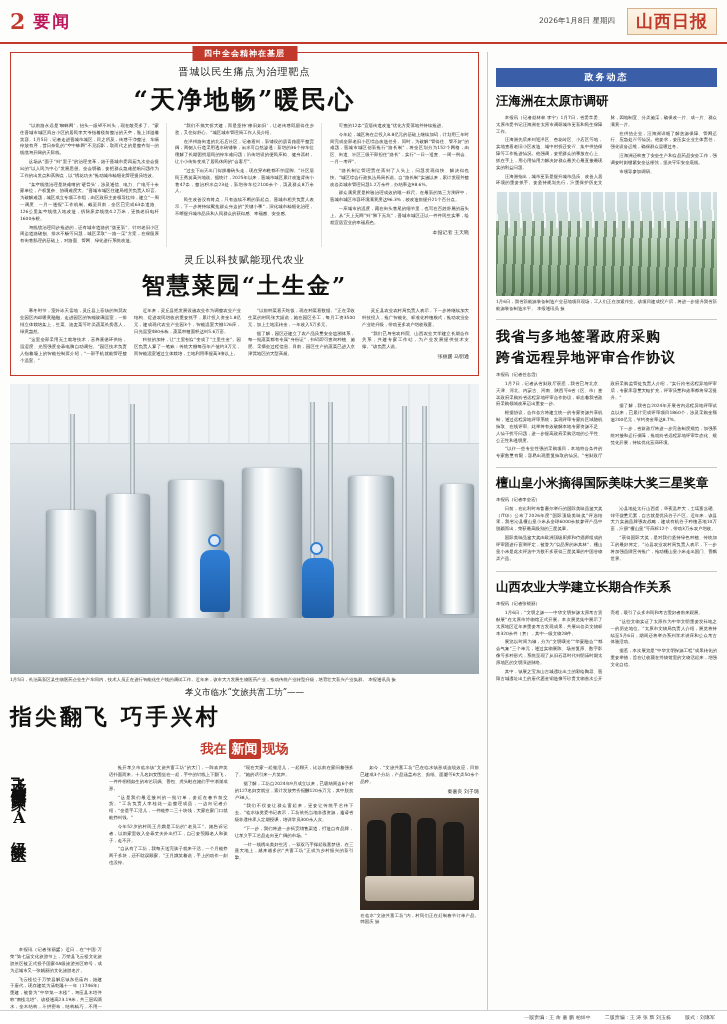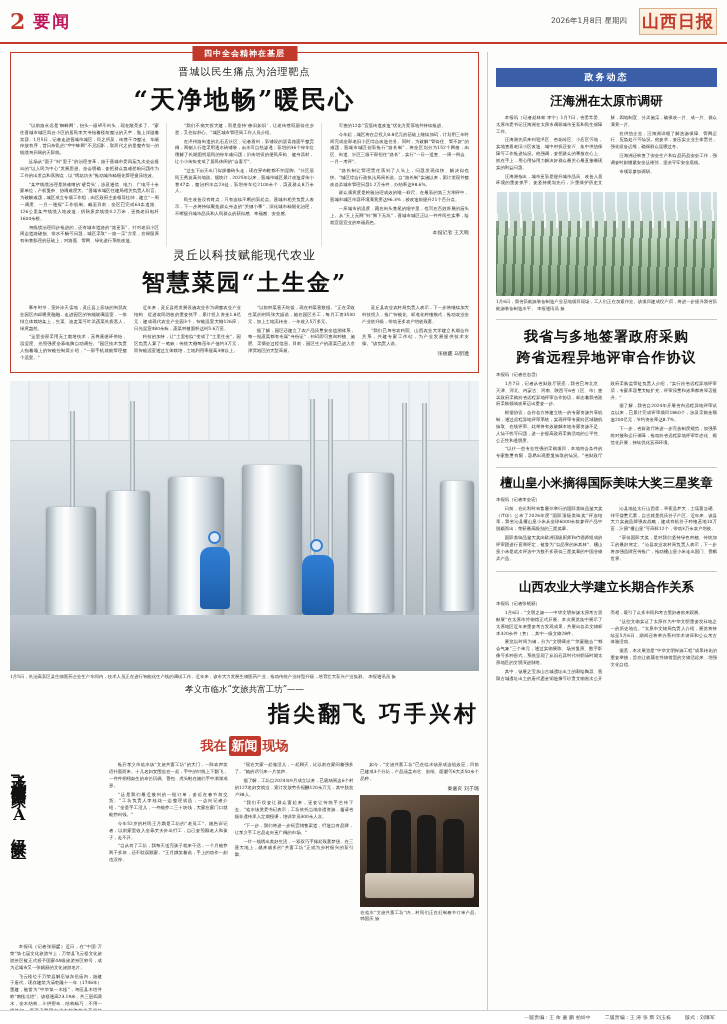--- a/index.html
+++ b/index.html
@@ -47,21 +47,21 @@
     white-space: nowrap;
   }
   .mast-logo {
     font-size: 17px;
     font-weight: bold;
     color: #c0392b;
     font-family: "DejaVu Serif", "Liberation Serif", serif;
     letter-spacing: 1px;
     border: 1px solid #d9b08c;
     background: linear-gradient(180deg,#fdf4e6,#f7e7cf);
-    padding: 1px 2px;
+    padding: 1px 8px;
   }
 
   
   .body-area {
     position: absolute;
     left: 0; top: 44px;
     width: 727px; height: 980px;
     display: flex;
   }
   .left-col {
@@ -134,23 +134,24 @@
   .byline {
     text-align: right;
     font-size: 5px;
     color: #333;
     margin-top: 2px;
   }
 
   
   .sub-kicker {
     text-align: center;
-    font-size: 12px;
+    font-size: 10px;
     color: #222;
     letter-spacing: 1px;
+    margin-top: 6px;
   }
   .headline-2 {
     text-align: center;
     font-size: 23px;
     font-weight: bold;
     letter-spacing: 2px;
     margin: 3px 0 7px;
     color: #111;
     font-family: "DejaVu Serif", "Liberation Serif", serif;
   }
@@ -255,21 +256,21 @@
   }
 
   
   .feature-kicker {
     text-align: center;
     font-size: 8.5px;
     color: #222;
     margin-bottom: 3px;
   }
   .headline-3 {
-    text-align: right;
+    text-align: left;
     font-size: 22px;
     font-weight: bold;
     letter-spacing: 3px;
     color: #111;
     margin: 2px 0 6px;
     font-family: "DejaVu Serif", "Liberation Serif", serif;
   }
   .logo-badge {
     display: inline-flex;
     align-items: center;
@@ -294,21 +295,20 @@
     font-size: 9px;
     font-weight: bold;
     letter-spacing: 2px;
     text-align: center;
     padding: 3px 0;
     margin-bottom: 6px;
   }
   .rc-title {
     font-size: 12.5px;
     font-weight: bold;
-    text-align: center;
     line-height: 1.35;
     color: #111;
     margin: 4px 0 5px;
     font-family: "DejaVu Serif", "Liberation Serif", serif;
   }
   .rc-title.big {
     font-size: 14px;
     letter-spacing: 1px;
   }
   .rc-rule {

